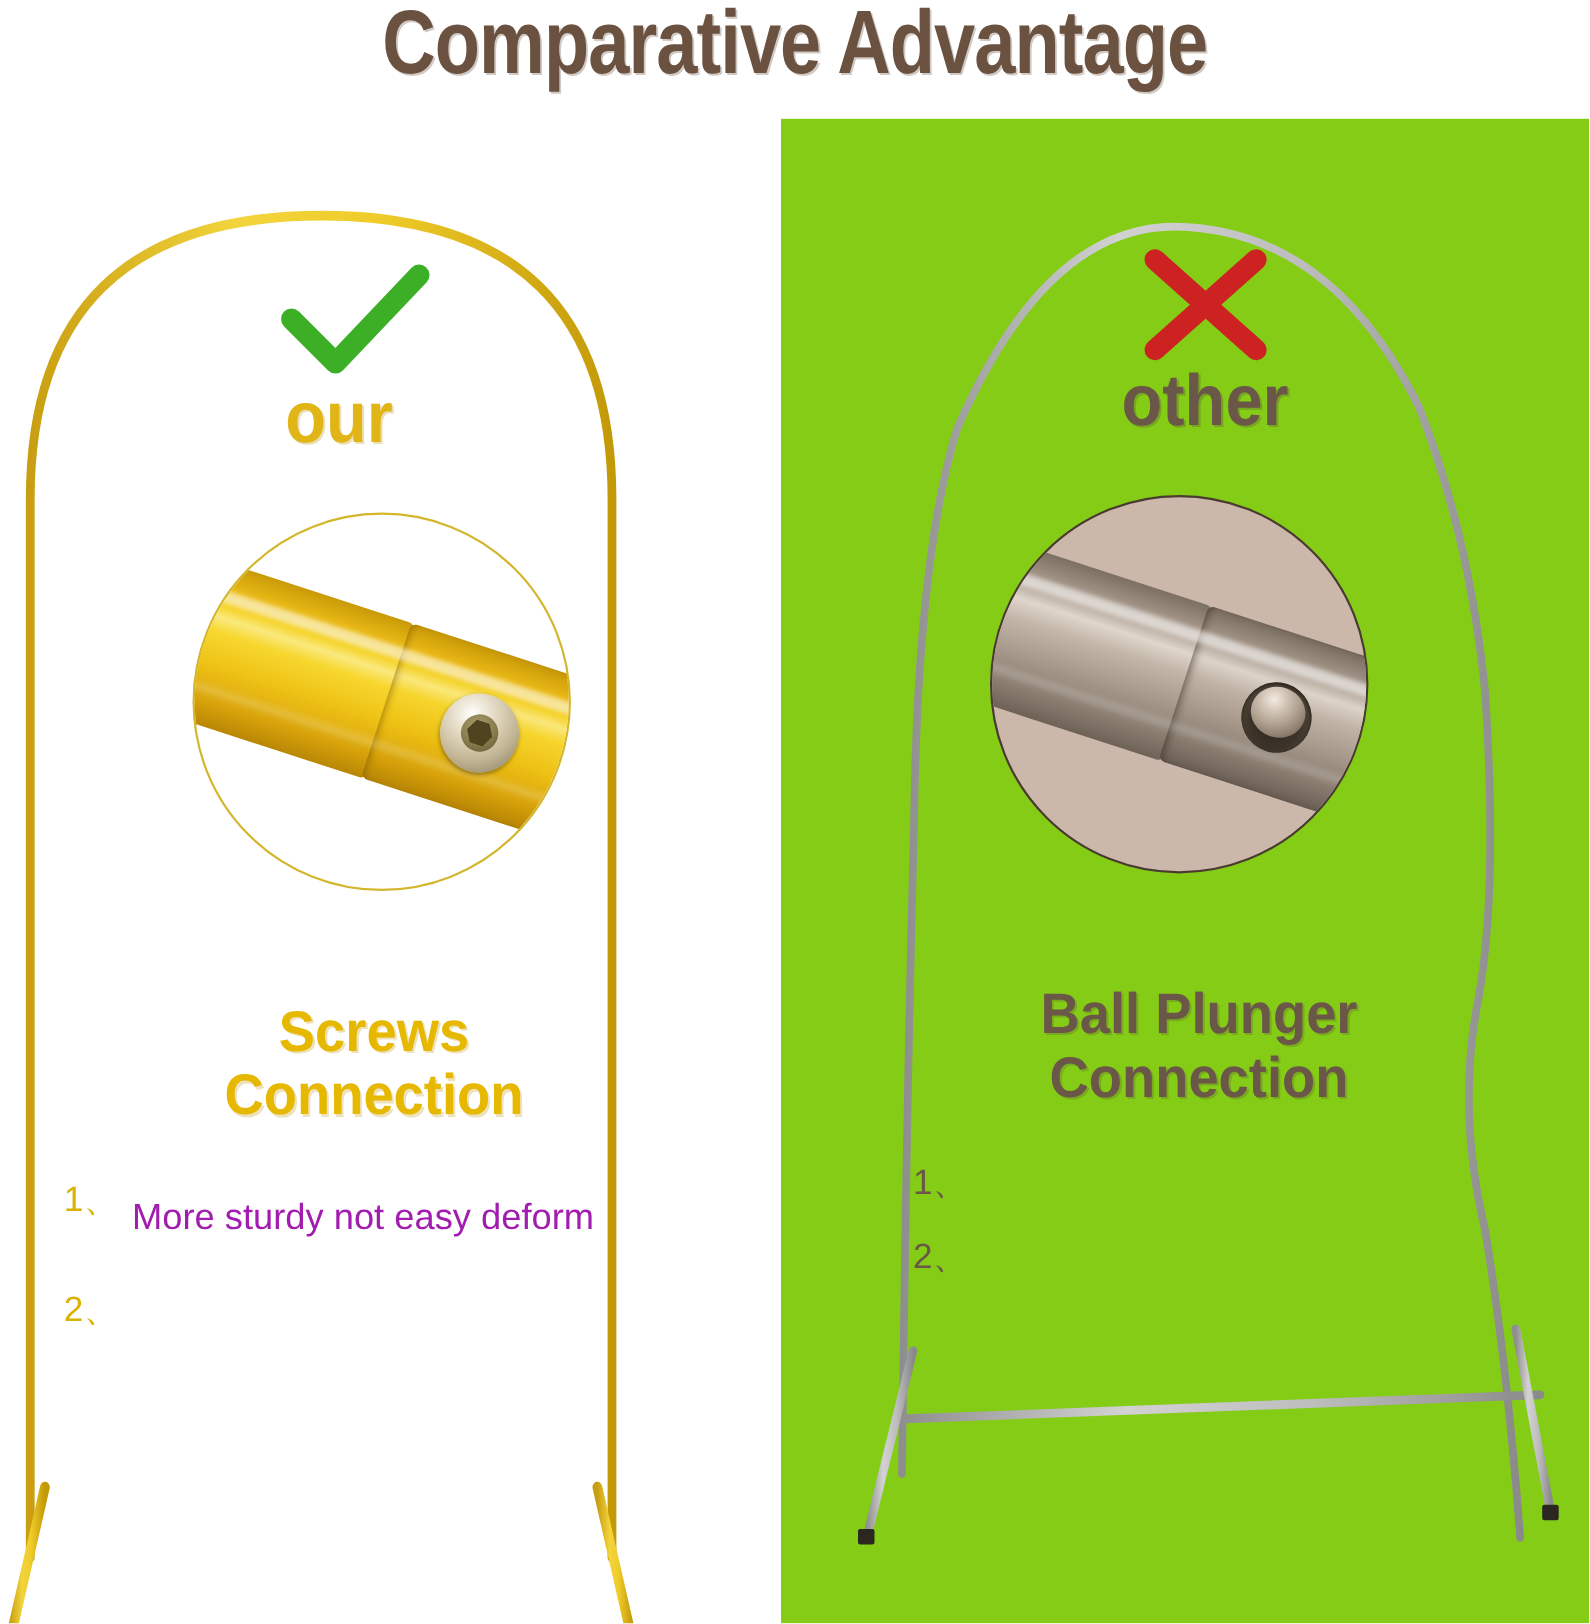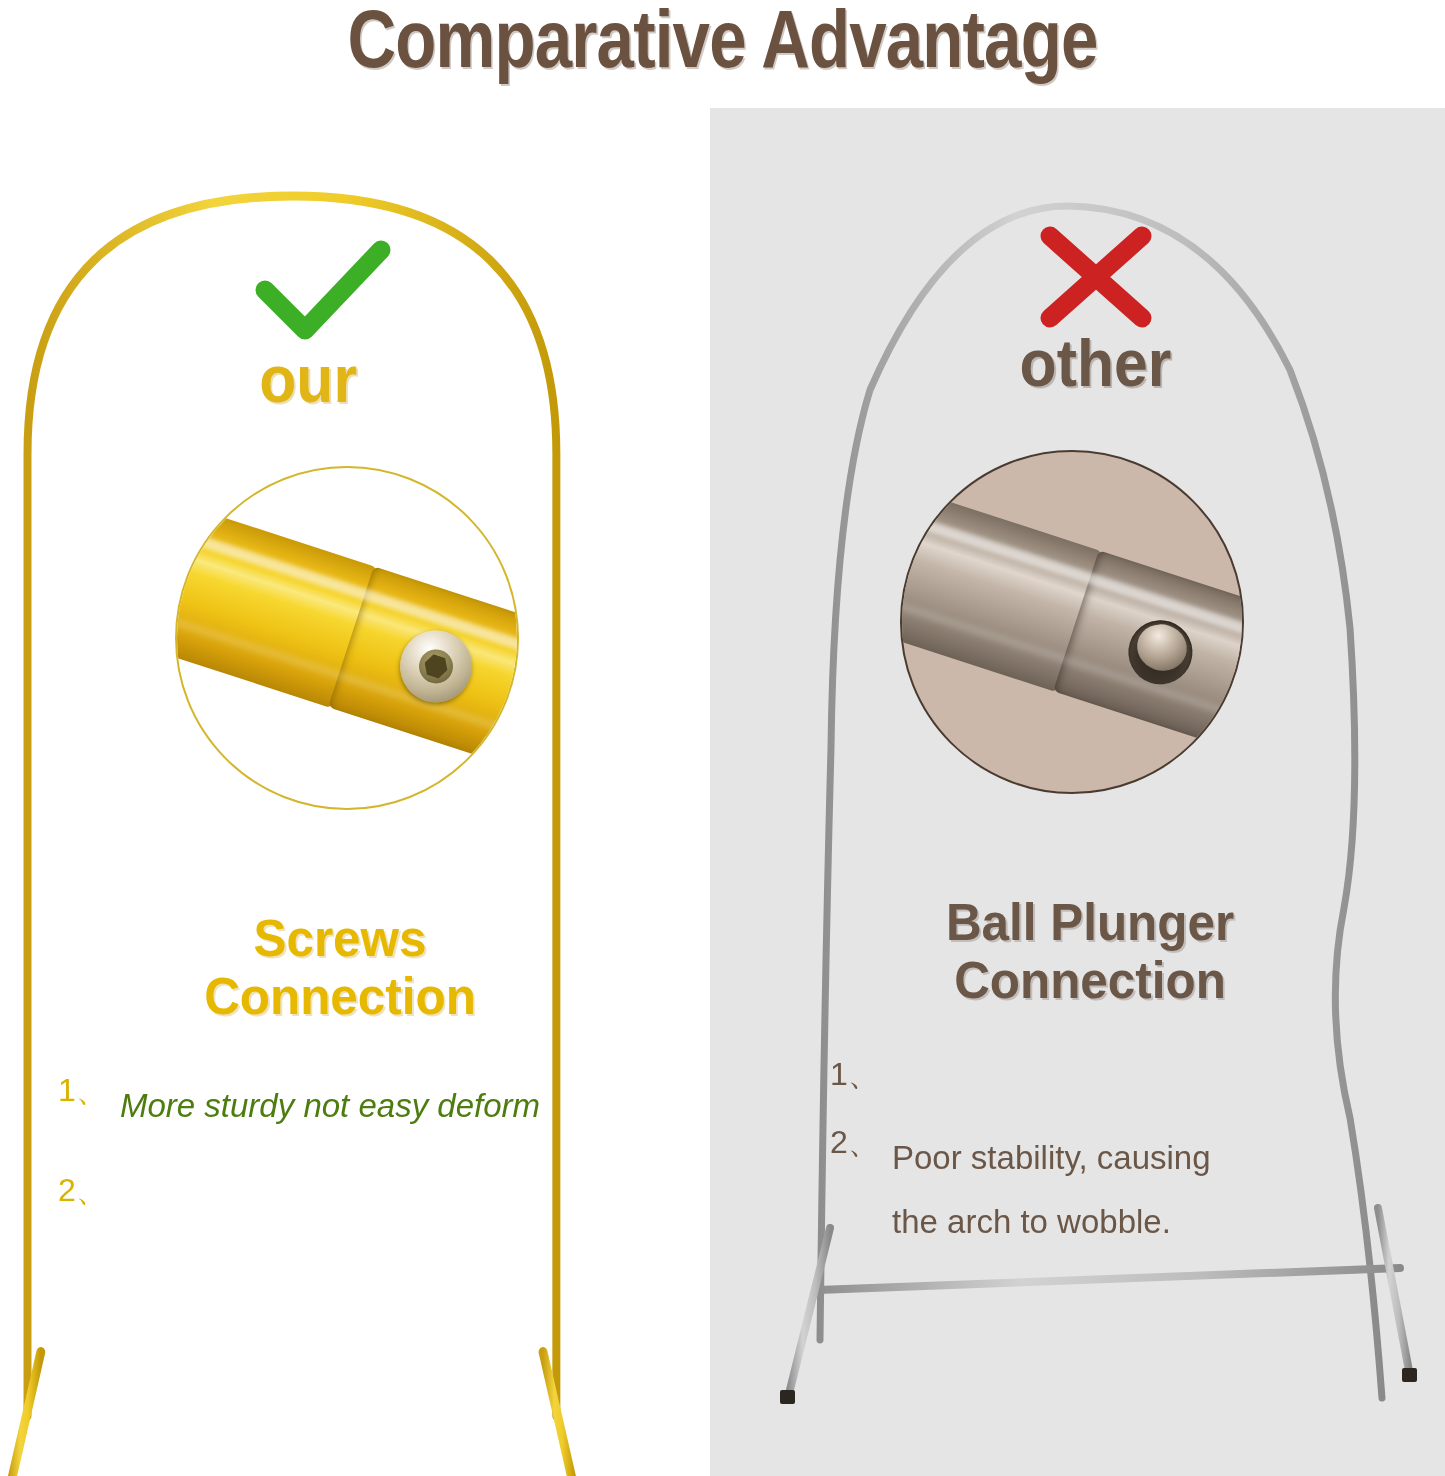--- a/index.html
+++ b/index.html
@@ -45,21 +45,21 @@
     width: 630px;
     height: 1368px;
     background: #ffffff;
   }
   .panel-right {
     position: absolute;
     left: 710px;
     top: 108px;
     width: 735px;
     height: 1368px;
-    background: #e5e5e5;
+    background: #84cc16;
   }
 
   
   .arch-svg {
     position: absolute;
     left: 0;
     top: 0;
     width: 100%;
     height: 100%;
     pointer-events: none;
@@ -291,21 +291,21 @@
     width: 62px;
     font-size: 32px;
   }
   .bullet-text {
     flex: 1 1 auto;
     white-space: pre-line;
     line-height: 1.95;
   }
   .num-gold  { color: #D9B300; }
   .num-brown { color: #6B5748; }
-  .txt-dark  { color: #4d7c0f; font-style: italic; }
+  .txt-dark  { color: #a21caf; }
   .txt-brown { color: #6B5748; }
 </style>
 </head>
 <body>
 
 <div class="page">
 
   <div class="title">Comparative Advantage</div>
 
   <div class="panel-left">
@@ -411,19 +411,17 @@
 
     <div class="panel-heading heading-right" style="left:100px; top:785px;">Ball Plunger
 Connection</div>
 
     <div class="bullets bullets-right" style="left:120px; top:950px;">
       <div class="bullet-row">
         <span class="bullet-num num-brown">1、</span>
       </div>
       <div class="bullet-row">
         <span class="bullet-num num-brown">2、</span>
-        <span class="bullet-text txt-brown">Poor stability, causing
-the arch to wobble.</span>
       </div>
     </div>
   </div>
 
 </div>
 
 </body></html>

